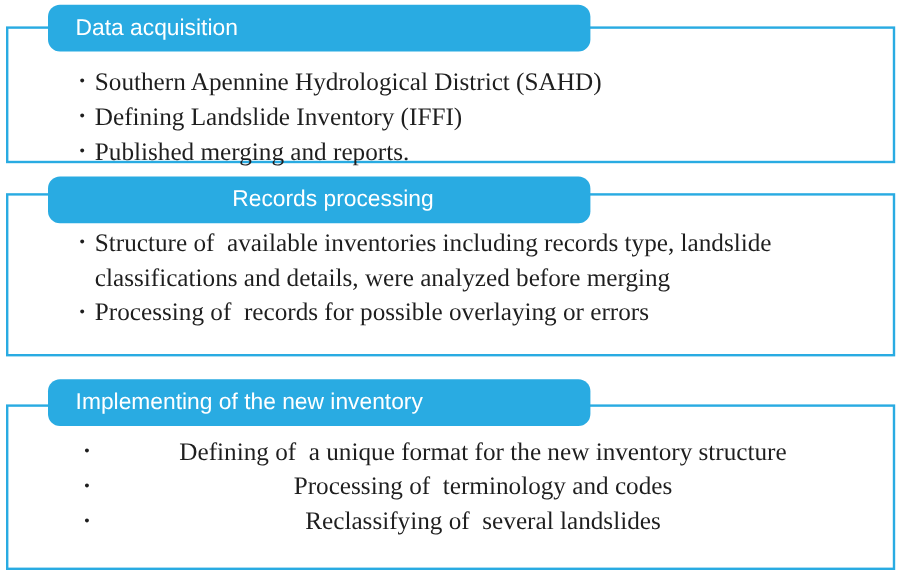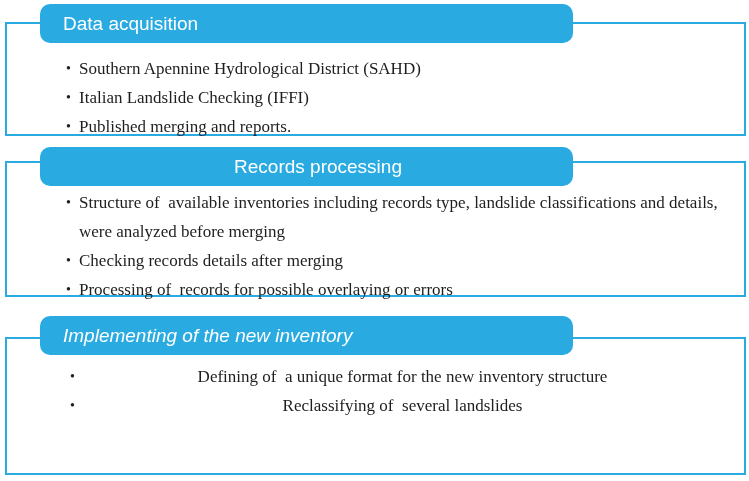--- a/index.html
+++ b/index.html
@@ -23,49 +23,49 @@
     border: 2px solid var(--accent);
     background: #ffffff;
   }
   .panel1 { top: 22px;  height: 114px; }
   .panel2 { top: 161px; height: 136px; }
   .panel3 { top: 337px; height: 138px; }
 
   .tab {
     position: absolute;
     left: 40px;
-    width: 533px;
+    width: 452px;
     height: 39px;
     background: var(--accent);
     border-radius: 10px;
     color: var(--header-text);
     font-family: "Liberation Sans", sans-serif;
     font-size: 19px;
     line-height: 39px;
     padding-left: 23px;
     z-index: 2;
   }
   .tab1 { top: 4px; }
   .tab2 { top: 147px; text-align: center; }
-  .tab3 { top: 316px; font-style: italic; }
+  .tab3 { top: 316px; }
 
   .bullets {
     position: absolute;
     left: 0; right: 0;
     padding: 0 18px 0 59px;
   }
   .bullets1 { top: 30px; }
   .bullets2 { top: 25px; }
   .bullets3 { top: 23px; text-align: center; }
 
   .bullet-row {
     display: flex;
     align-items: flex-start;
     color: var(--text);
-    font-size: 17px;
+    font-size: 21px;
     line-height: 29px;
   }
   .dot {
     flex: 0 0 13px;
     font-size: 14px;
     line-height: 29px;
     color: var(--text);
   }
   .dot::before { content: "\2022"; }
   .bullet-text {
@@ -84,64 +84,64 @@
   <div class="panel panel1">
     <div class="bullets bullets1">
 
         <div class="bullet-row">
           <span class="dot"></span>
           <span class="bullet-text">Southern Apennine Hydrological District (SAHD)</span>
         </div>
 
         <div class="bullet-row">
           <span class="dot"></span>
-          <span class="bullet-text">Italian Landslide Checking (IFFI)</span>
+          <span class="bullet-text">Defining Landslide Inventory (IFFI)</span>
         </div>
 
         <div class="bullet-row">
           <span class="dot"></span>
           <span class="bullet-text">Published merging and reports.</span>
         </div>
       </div>
   </div>
 
   <div class="tab tab2">
     <span>Records processing</span>
   </div>
   <div class="panel panel2">
     <div class="bullets bullets2">
 
         <div class="bullet-row">
           <span class="dot"></span>
           <span class="bullet-text">Structure of  available inventories including records type, landslide classifications and details, were analyzed before merging</span>
         </div>
 
-        <div class="bullet-row">
-          <span class="dot"></span>
-          <span class="bullet-text">Checking records details after merging</span>
-        </div>
 
         <div class="bullet-row">
           <span class="dot"></span>
           <span class="bullet-text">Processing of  records for possible overlaying or errors</span>
         </div>
       </div>
   </div>
 
   <div class="tab tab3">
     <span>Implementing of the new inventory</span>
   </div>
   <div class="panel panel3">
     <div class="bullets bullets3">
 
         <div class="bullet-row">
           <span class="dot"></span>
           <span class="bullet-text">Defining of  a unique format for the new inventory structure</span>
         </div>
 
+        <div class="bullet-row">
+          <span class="dot"></span>
+          <span class="bullet-text">Processing of  terminology and codes</span>
+        </div>
 
         <div class="bullet-row">
           <span class="dot"></span>
           <span class="bullet-text">Reclassifying of  several landslides</span>
         </div>
 
       </div>
   </div>
 
 </div>

